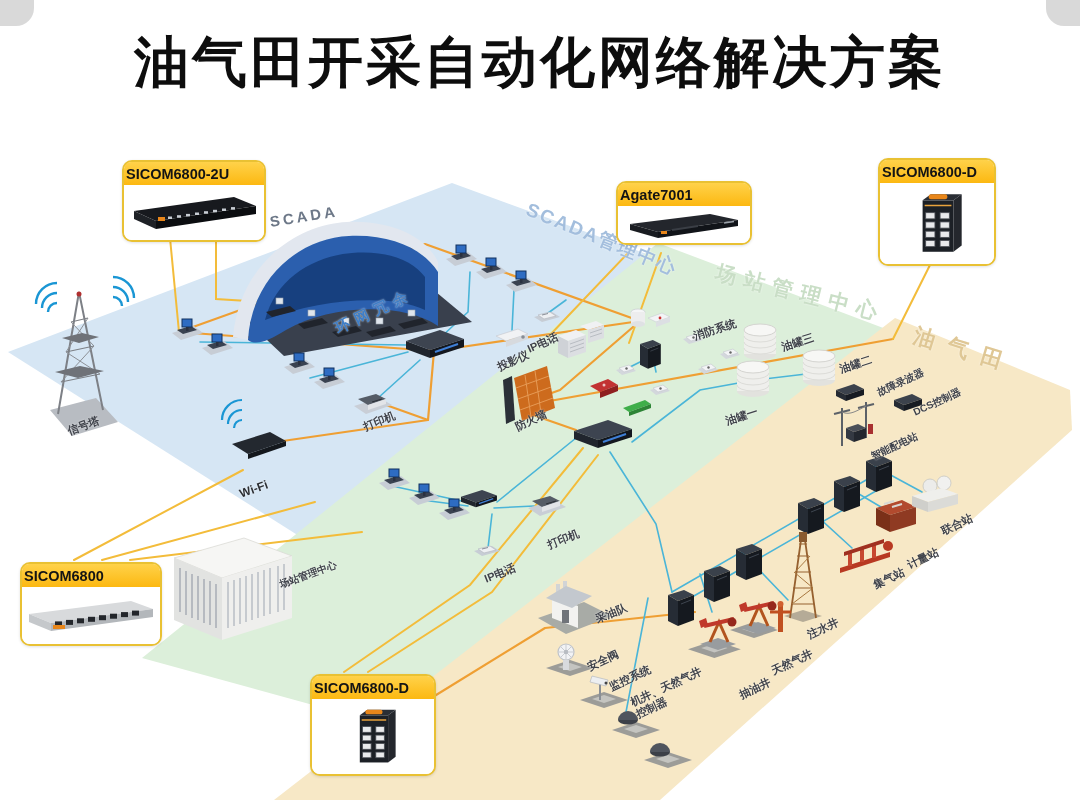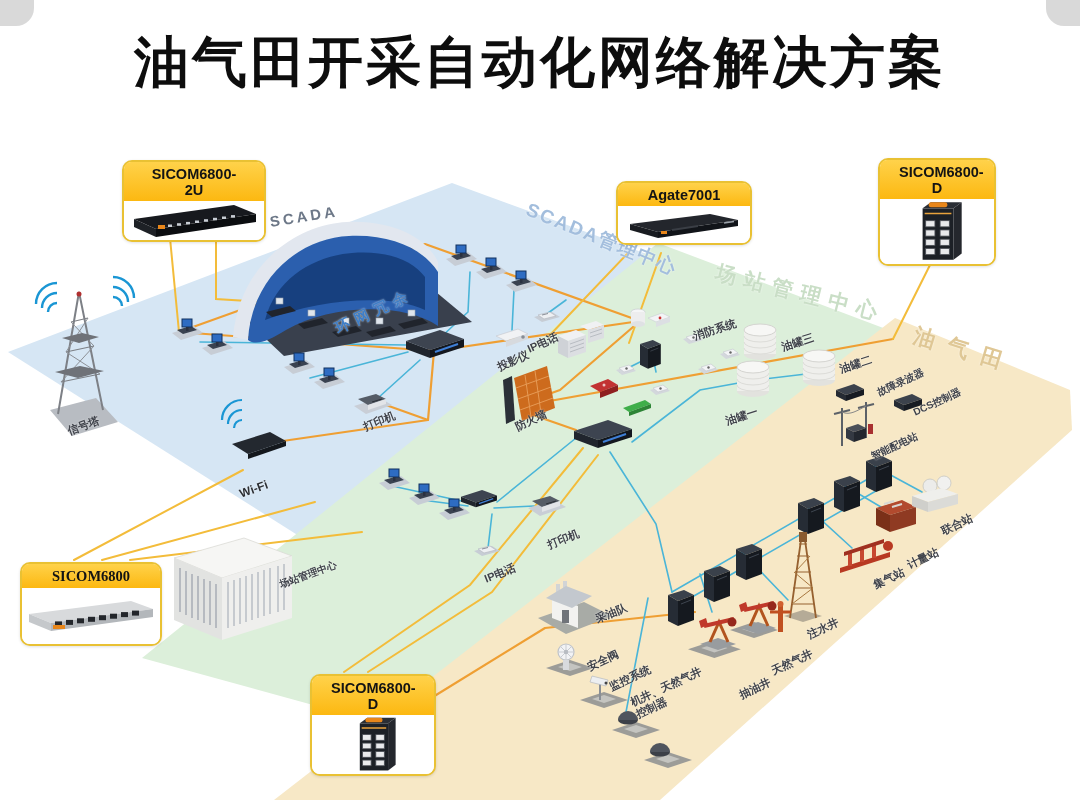--- a/index.html
+++ b/index.html
@@ -17,21 +17,21 @@
   .lbl-wall{font-size:15px;font-weight:700;color:#6d7888;letter-spacing:3px;}
   .lbl-ring{font-size:15px;font-weight:700;color:#3f7ec6;letter-spacing:6px;}
   .lbl-wifi{font-size:12px;font-weight:700;color:#2b2e33;}
   .lbl-zone{font-size:19px;font-weight:700;color:#a3bedd;letter-spacing:2px;}
   .lbl-zone-g{font-size:21px;font-weight:700;color:#c9dec6;letter-spacing:8px;}
   .lbl-zone-t{font-size:22px;font-weight:700;color:#dfc795;letter-spacing:13px;}
   .lbl-2line{line-height:1.2;}
   .callout{position:absolute;background:#fff;border:2px solid #e9c133;border-radius:10px;
            box-shadow:0 1px 3px rgba(0,0,0,.12);display:flex;flex-direction:column;}
   .callout-header{background:linear-gradient(#ffd24a,#fcb811);color:#141414;font-weight:700;
-           font-size:14.5px;text-align:center;padding:4px 19px 3px;border-radius:7px 7px 0 0;}
+           font-size:14.5px;padding:4px 2px 3px;border-radius:7px 7px 0 0;}
   .callout-body{flex:1;display:flex;align-items:center;justify-content:center;background:#fff;
            border-radius:0 0 8px 8px;overflow:hidden;}
 </style>
 </head>
 <body>
 
 <div class="stage">
 
   <div class="corner corner-l"></div>
   <div class="corner corner-r"></div>
@@ -461,21 +461,21 @@
             <rect x="33" y="33" width="9" height="6"></rect>
           <rect x="19" y="42" width="9" height="6"></rect>
             <rect x="33" y="42" width="9" height="6"></rect>
           <rect x="19" y="51" width="9" height="6"></rect>
             <rect x="33" y="51" width="9" height="6"></rect>
         </g>
       </svg>
     </div>
   </div>
 
-  <div class="callout" style="left:20px;top:562px;width:138px;height:80px;font-family:Liberation Serif, serif;">
+  <div class="callout" style="left:20px;top:562px;width:138px;height:80px;">
     <div class="callout-header">SICOM6800</div>
     <div class="callout-body">
       <svg width="132" height="40" viewBox="0 0 132 40">
         <polygon points="4,18 106,5 128,13 26,27" fill="#d8dadc"></polygon>
         <polygon points="26,27 128,13 128,21 26,35" fill="#b3b7bb"></polygon>
         <polygon points="4,18 26,27 26,35 4,26" fill="#c5c8cb"></polygon>
         <g fill="#23262b">
           <rect x="30" y="25.4" width="7" height="5"></rect>
             <rect x="41" y="23.9" width="7" height="5"></rect>
           <rect x="52" y="22.3" width="7" height="5"></rect>

